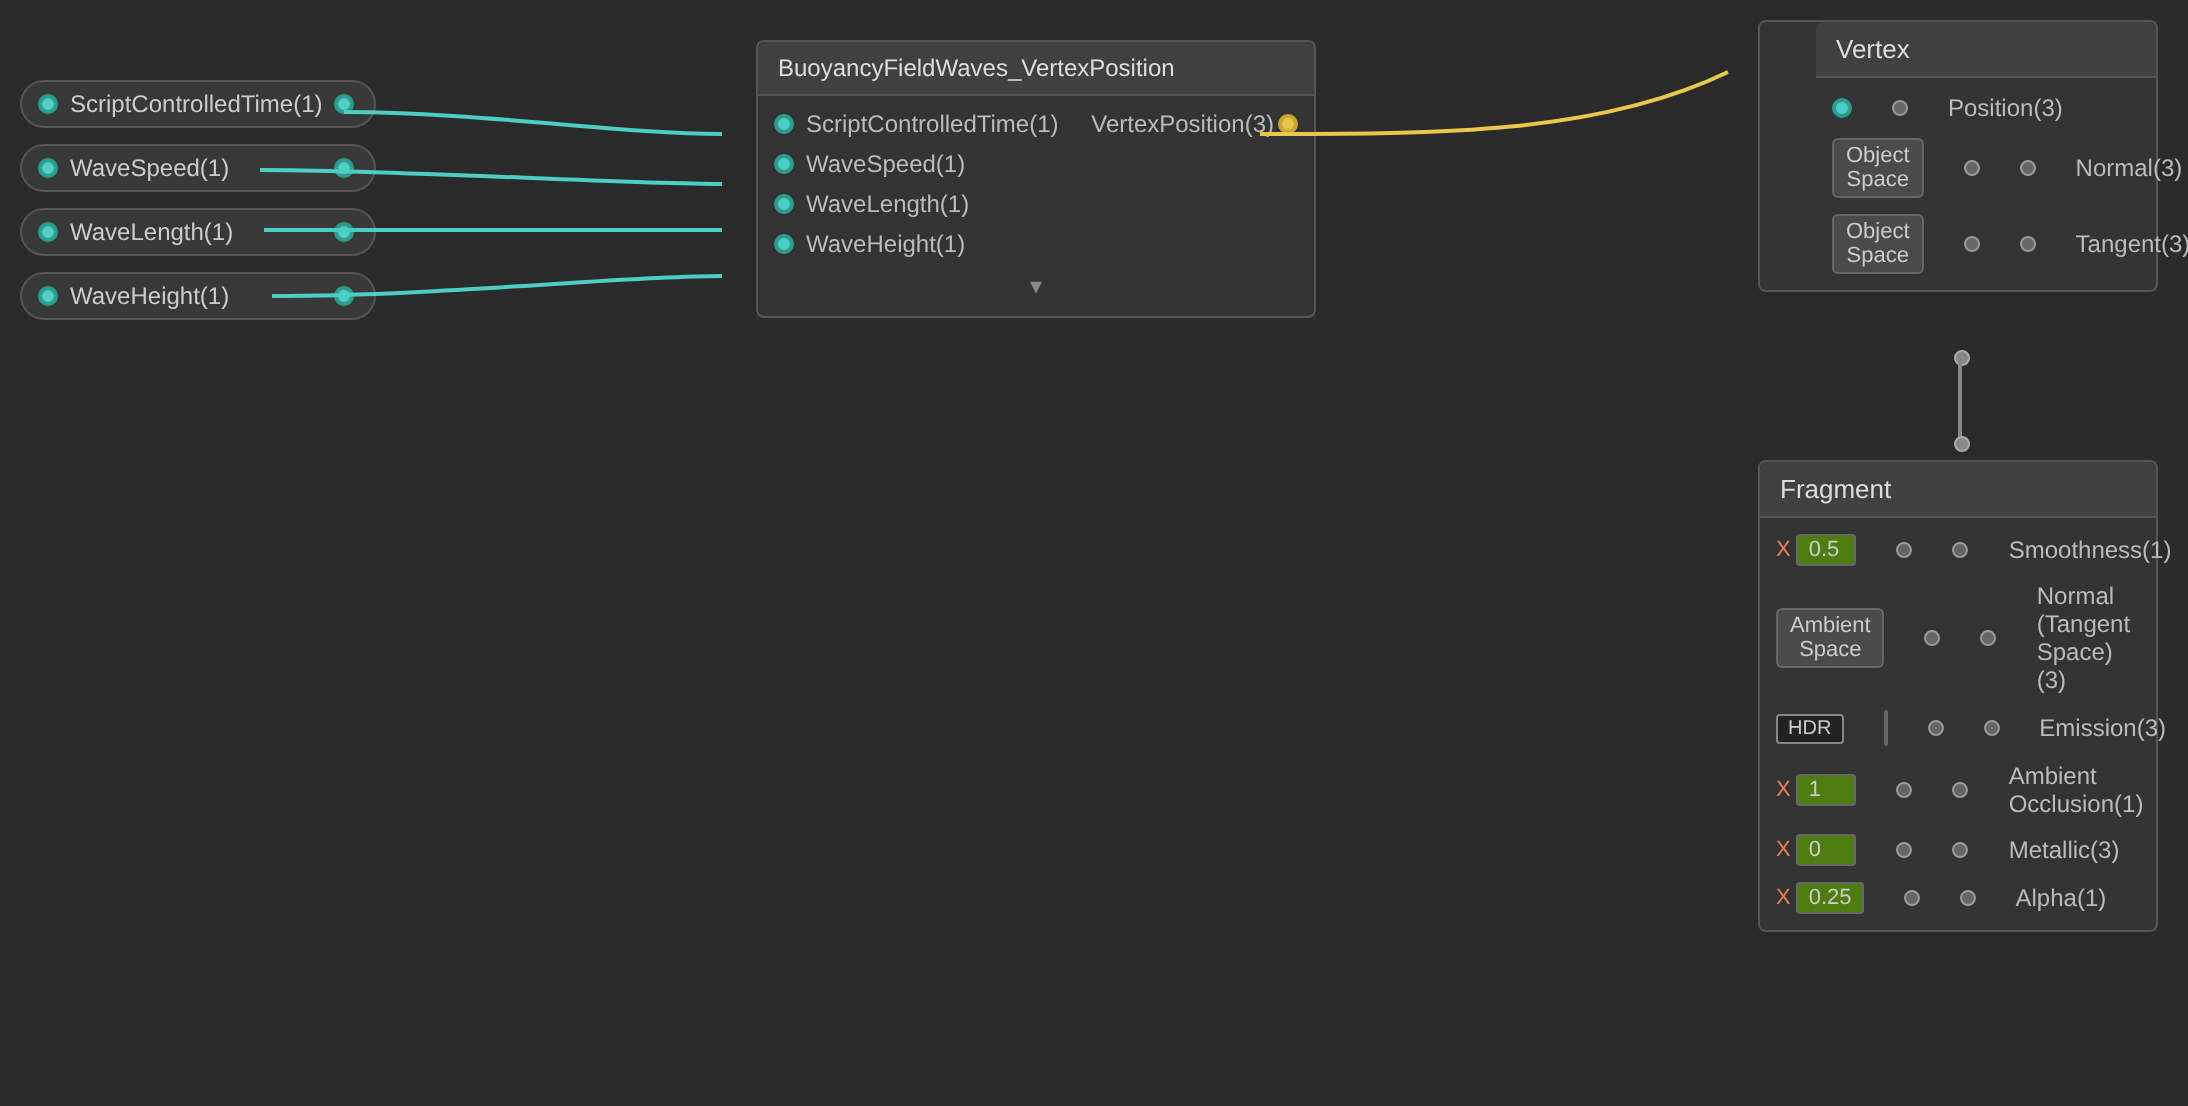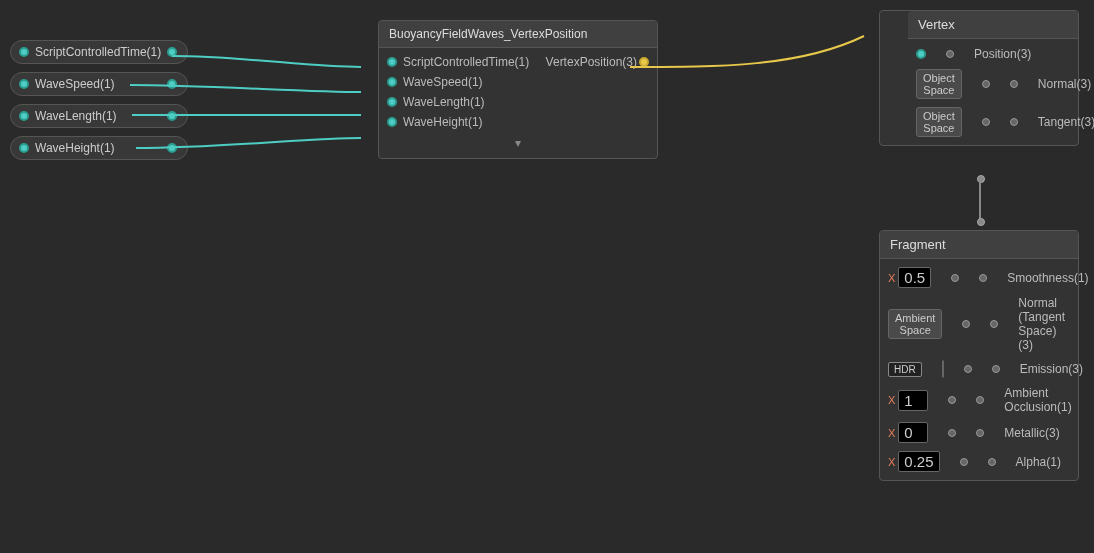--- a/index.html
+++ b/index.html
@@ -215,26 +215,26 @@
       align-items: center;
       gap: 3px;
     }
 
     .num-label {
       color: #e87c5a;
       font-size: 11px;
     }
 
     .num-val {
-      background: #000000;
+      background: #4d7c0f;
       border: 1px solid #666;
       border-radius: 2px;
       padding: 1px 5px;
       color: #ccc;
-      font-size: 15px;
+      font-size: 11px;
       min-width: 30px;
     }
 
     
     .connections-svg {
       position: absolute;
       top: 0; left: 0;
       width: 100%;
       height: 100%;
       pointer-events: none;

